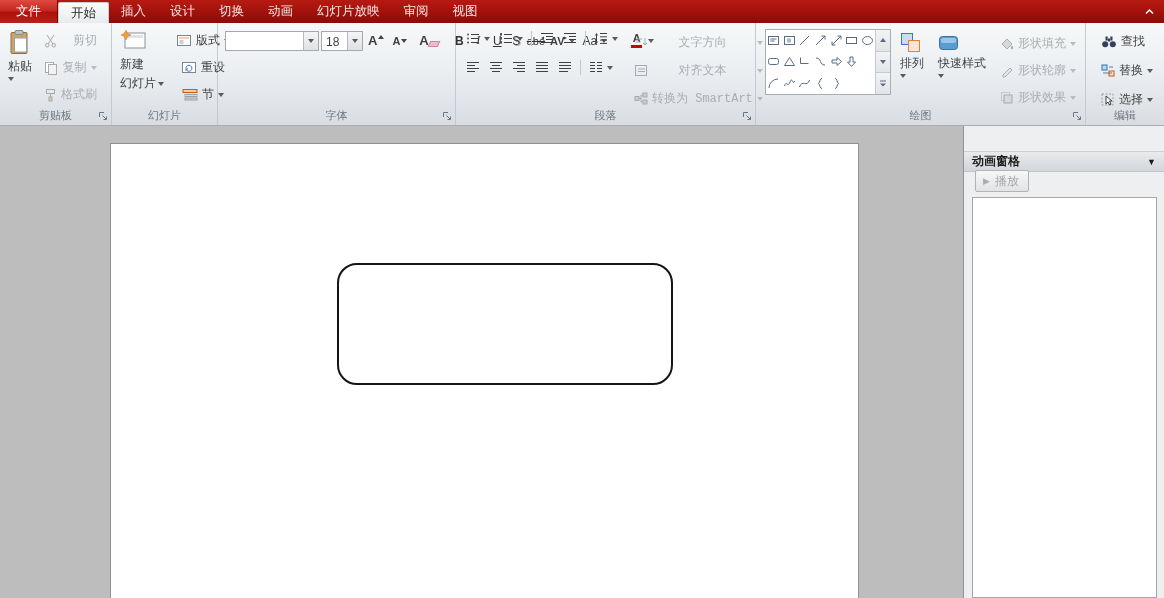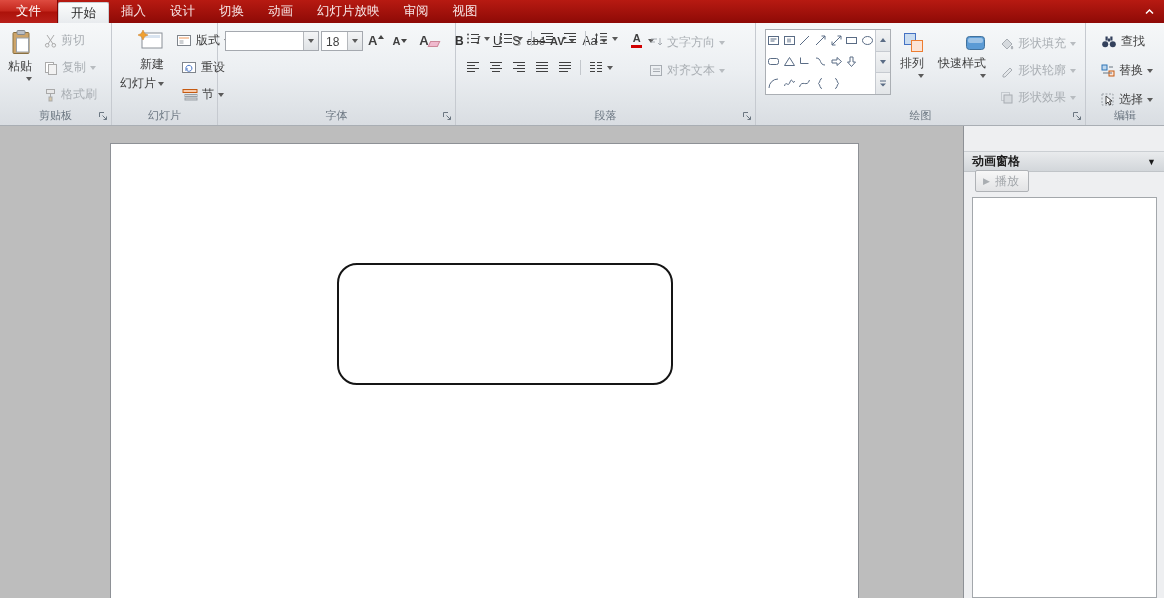--- a/index.html
+++ b/index.html
@@ -14,24 +14,24 @@
   .tab.active{background:linear-gradient(#FBFCFC,#E8EBEE);color:#1F1F1F;border:1px solid #C9CDD2;border-bottom:none;border-radius:2px 2px 0 0;margin-top:2px;padding-top:0;}
   .minribbon{margin-left:auto;margin-right:10px;align-self:center;cursor:pointer;}
 
   
   .ribbon{position:absolute;left:0;top:23px;width:1164px;height:103px;box-sizing:border-box;display:flex;
     background:linear-gradient(#F6F8F9 0%,#ECEFF2 45%,#E0E4E8 80%,#D9DDE2 100%);border-bottom:1px solid #A9AEB4;}
   .group{position:relative;height:100%;box-sizing:border-box;border-right:1px solid #C6CAD0;padding:3px 2px 16px 3px;}
   .glabel{position:absolute;bottom:2px;left:0;right:0;text-align:center;font-size:11px;color:#6B7681;white-space:nowrap;}
   .launcher{position:absolute;right:3px;bottom:4px;cursor:pointer;}
   .dd{display:inline-block;width:0;height:0;border-left:3px solid transparent;border-right:3px solid transparent;border-top:4px solid #5A5A5A;}
-  .dis{color:#A9AEB3 !important;}
+  .dis{color:#A9AEB3 !important;justify-content:space-between;}
   .dis .dd{border-top-color:#B8BCC0;}
   .sb{display:flex;align-items:center;gap:4px;padding:2px 4px;border:1px solid transparent;border-radius:2px;white-space:nowrap;cursor:default;}
-  .bb{display:flex;flex-direction:column;align-items:flex-end;gap:2px;padding:2px 4px;border:1px solid transparent;border-radius:2px;white-space:nowrap;cursor:default;}
+  .bb{display:flex;flex-direction:column;align-items:flex-start;gap:2px;padding:2px 4px;border:1px solid transparent;border-radius:2px;white-space:nowrap;cursor:default;}
   .col{display:flex;flex-direction:column;}
 
   .cliprow{display:flex;gap:2px;}
   .clipcol{gap:4px;margin-top:3px;}
   .slidescol{gap:4px;margin-top:3px;align-items:center;}
 
   .fg{display:flex;flex-direction:row;gap:9px;padding:4px 2px 0 4px;}
   .frow{display:flex;align-items:center;gap:2px;}
   .combo{height:20px;box-sizing:border-box;background:#FFF;border:1px solid #A5A9AF;display:flex;align-items:stretch;cursor:default;}
   .combo .val{padding:3px 3px 0 4px;min-width:70px;font-size:12px;}
@@ -44,21 +44,21 @@
   .s{text-shadow:1px 1px 0 #AAA;}
   .strike{text-decoration:line-through;font-size:11px;}
   .afbtn{display:flex;align-items:flex-start;gap:1px;padding:1px 3px;cursor:default;}
   .afA{font-weight:bold;}
   .tri-up{width:0;height:0;border-left:3px solid transparent;border-right:3px solid transparent;border-bottom:4px solid #444;margin-top:2px;}
   .tri-dn{width:0;height:0;border-left:3px solid transparent;border-right:3px solid transparent;border-top:4px solid #444;margin-top:4px;}
   .eraser{width:8px;height:4px;background:#F0B9CE;border:1px solid #CC8899;transform:skewX(-25deg);margin-top:8px;margin-left:-1px;}
   .fcbtn{display:flex;flex-direction:column;align-items:center;line-height:1;gap:1px;padding:1px 2px;cursor:default;}
   .fcbar{width:11px;height:3px;background:#D00000;}
 
-  .pg{display:flex;gap:23px;padding:4px 2px 0 4px;font-family:Liberation Mono, monospace;}
+  .pg{display:flex;gap:8px;padding:4px 2px 0 4px;font-family:Liberation Mono, monospace;}
   .pgl{display:flex;flex-direction:column;gap:12px;}
   .prow{display:flex;align-items:center;gap:3px;}
   .vsep{width:1px;height:15px;background:#C3C7CC;margin:0 2px;}
   .pgr{display:flex;flex-direction:column;gap:5px;padding-top:1px;}
 
   .dg{display:flex;gap:4px;padding:3px 2px 0 6px;}
   .gallery{width:134px;height:64px;background:#FFF;border:1px solid #ABAFB4;display:flex;box-sizing:content-box;}
   .cells{flex:1;display:grid;grid-template-columns:repeat(7,1fr);grid-auto-rows:21.3px;align-items:center;justify-items:center;}
   .gc{display:flex;align-items:center;justify-content:center;width:100%;height:100%;cursor:default;}
   .gscroll{width:14px;border-left:1px solid #C6CAD0;display:flex;flex-direction:column;}
@@ -346,20 +346,30 @@
             <span class="dd"></span>
           </div>
           <div class="sb dis">
             <svg width="14" height="13" viewBox="0 0 14 13" stroke="#A7ACB2" fill="none">
                 <rect x="1.5" y="1.5" width="11" height="10"></rect>
                 <path d="M4 5h7M4 7.5h7"></path>
               </svg>
             <span>对齐文本</span>
             <span class="dd"></span>
           </div>
+          <div class="sb dis">
+            <svg width="14" height="13" viewBox="0 0 14 13">
+                <rect x="1" y="4.5" width="4" height="4" fill="#C9CDD2" stroke="#A7ACB2"></rect>
+                <rect x="9" y="1" width="4" height="4" fill="#C9CDD2" stroke="#A7ACB2"></rect>
+                <rect x="9" y="8" width="4" height="4" fill="#C9CDD2" stroke="#A7ACB2"></rect>
+                <path d="M5 6.5h2M7 3v7M7 3h2M7 10h2" stroke="#A7ACB2" fill="none"></path>
+              </svg>
+            <span>转换为 SmartArt</span>
+            <span class="dd"></span>
+          </div>
         </div>
       </div>
       <div class="glabel">段落</div>
       <svg class="launcher" width="10" height="10" viewBox="0 0 10 10" fill="none" stroke="#6B7681">
           <path d="M1.5 1.5H6M1.5 1.5V6"></path>
           <path d="M4.5 4.5l4 4"></path>
           <path d="M8.5 5.5v3h-3"></path>
         </svg>
     </div>
 

